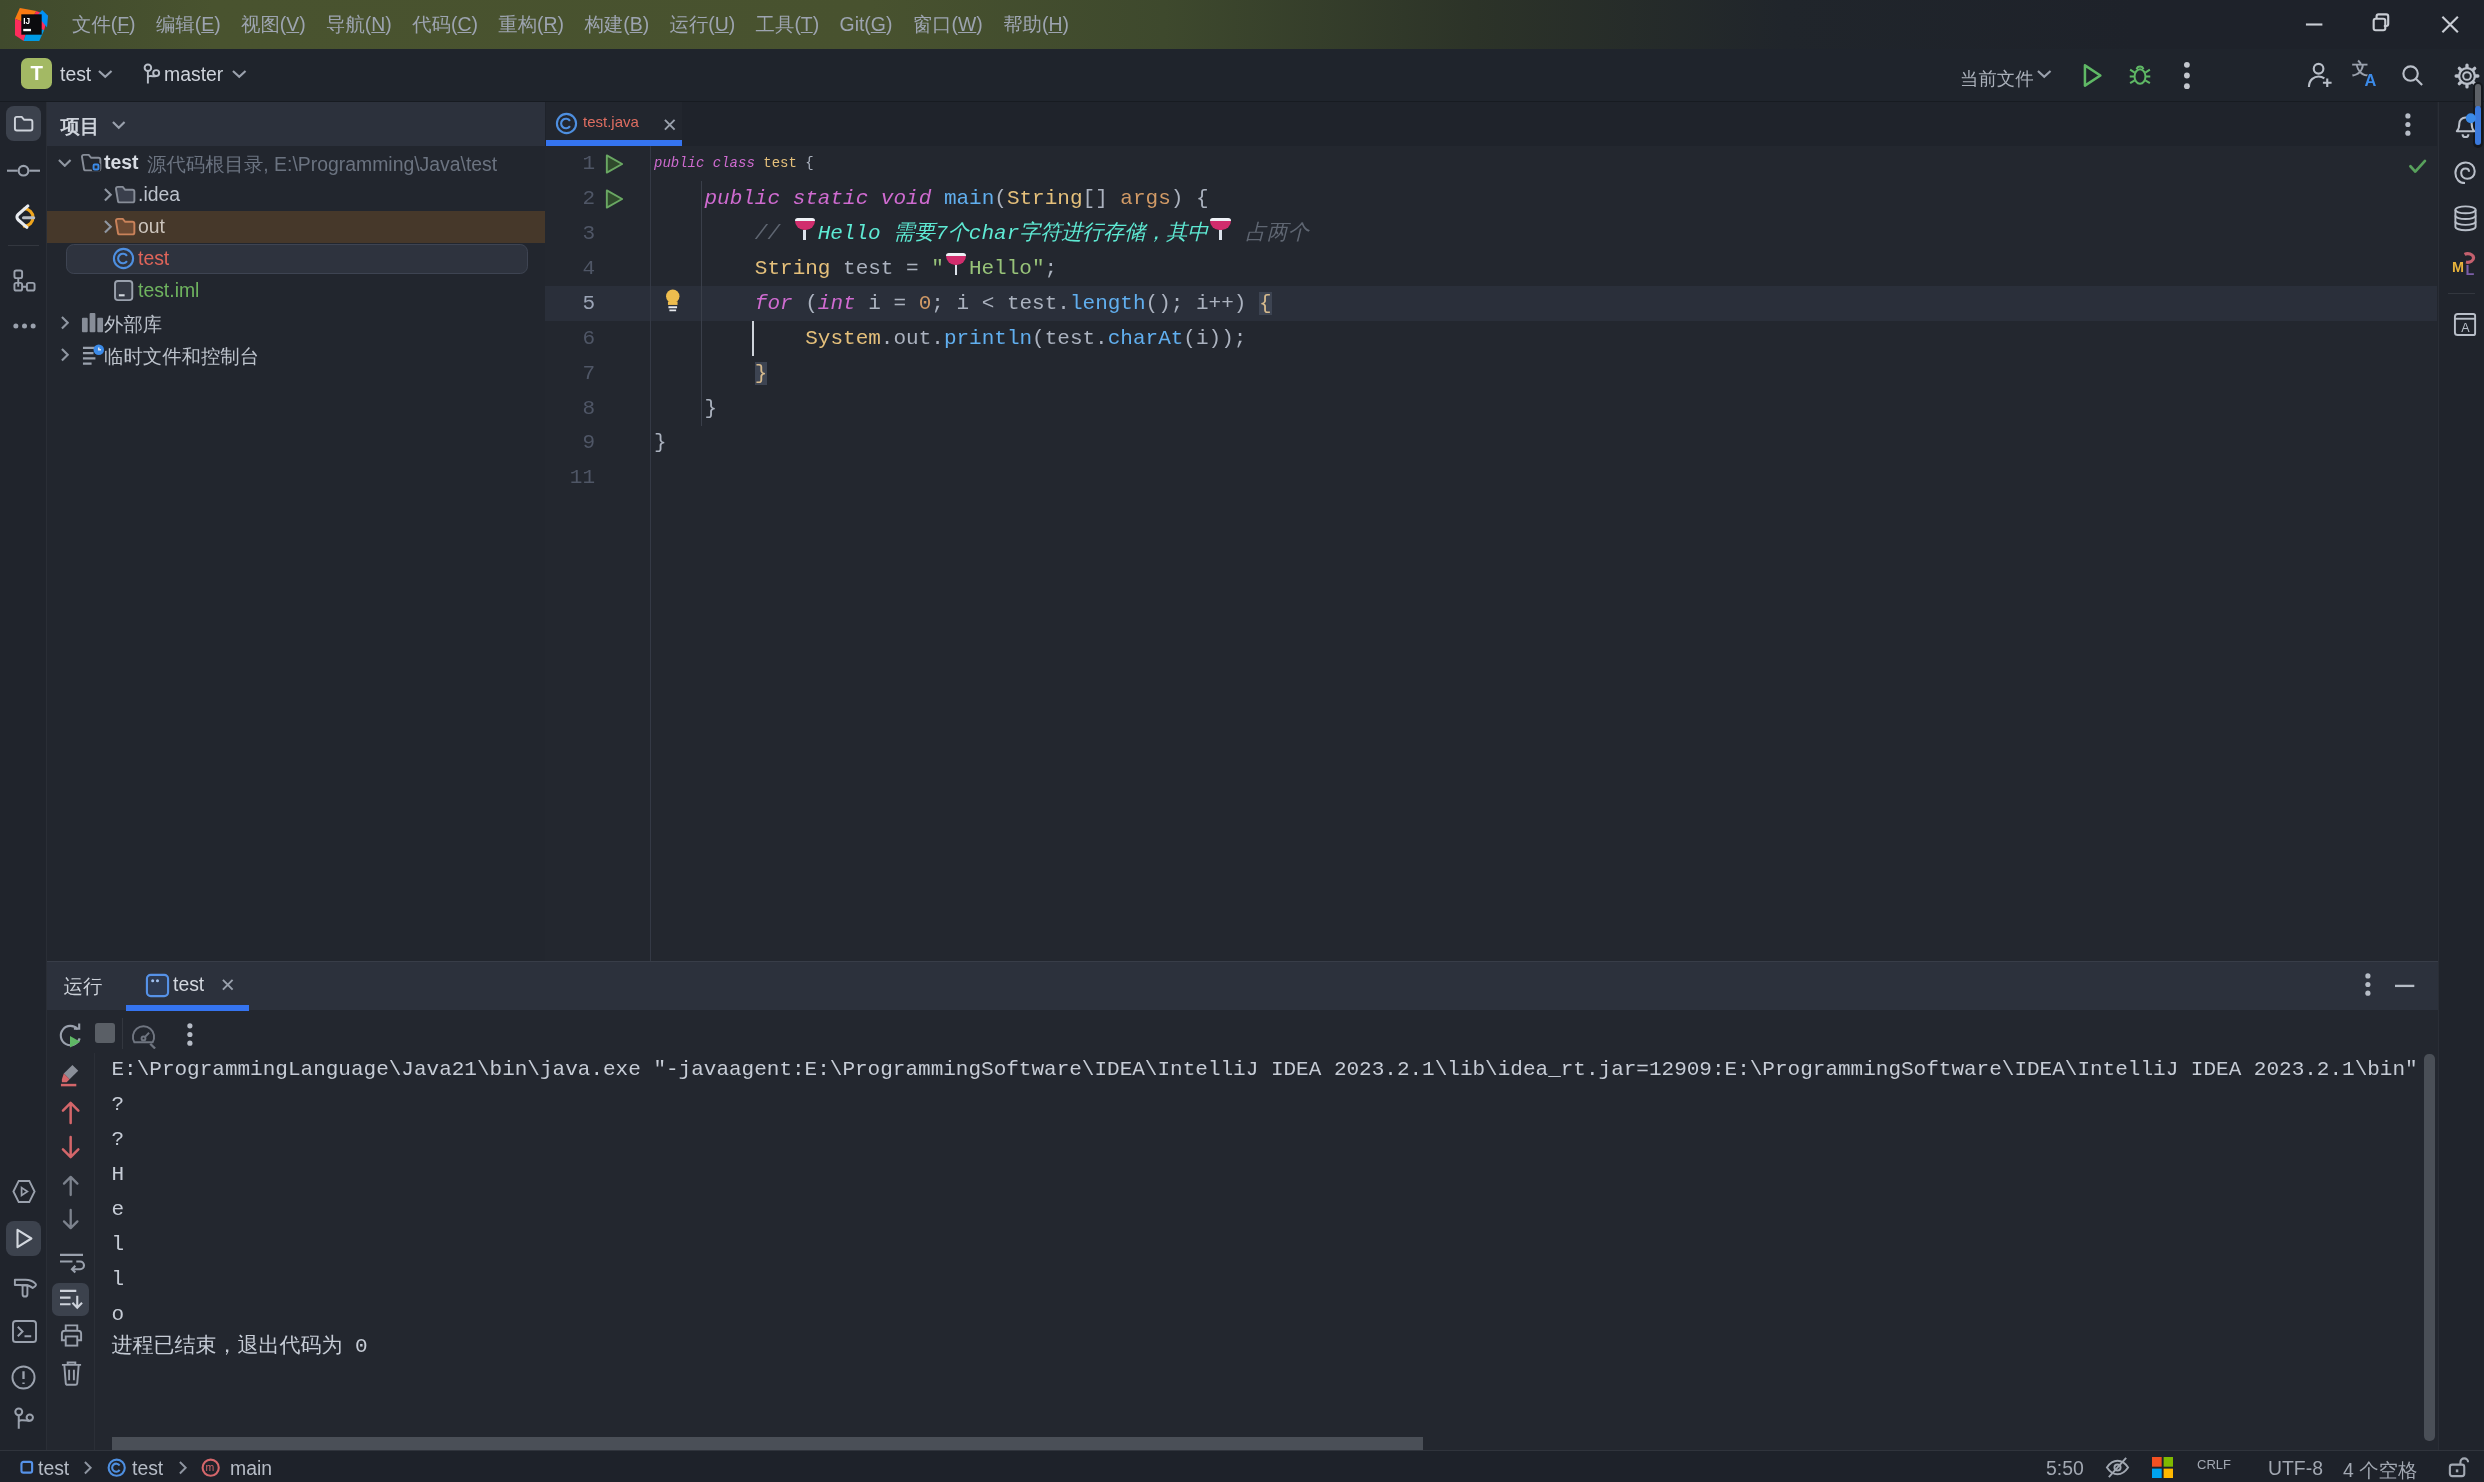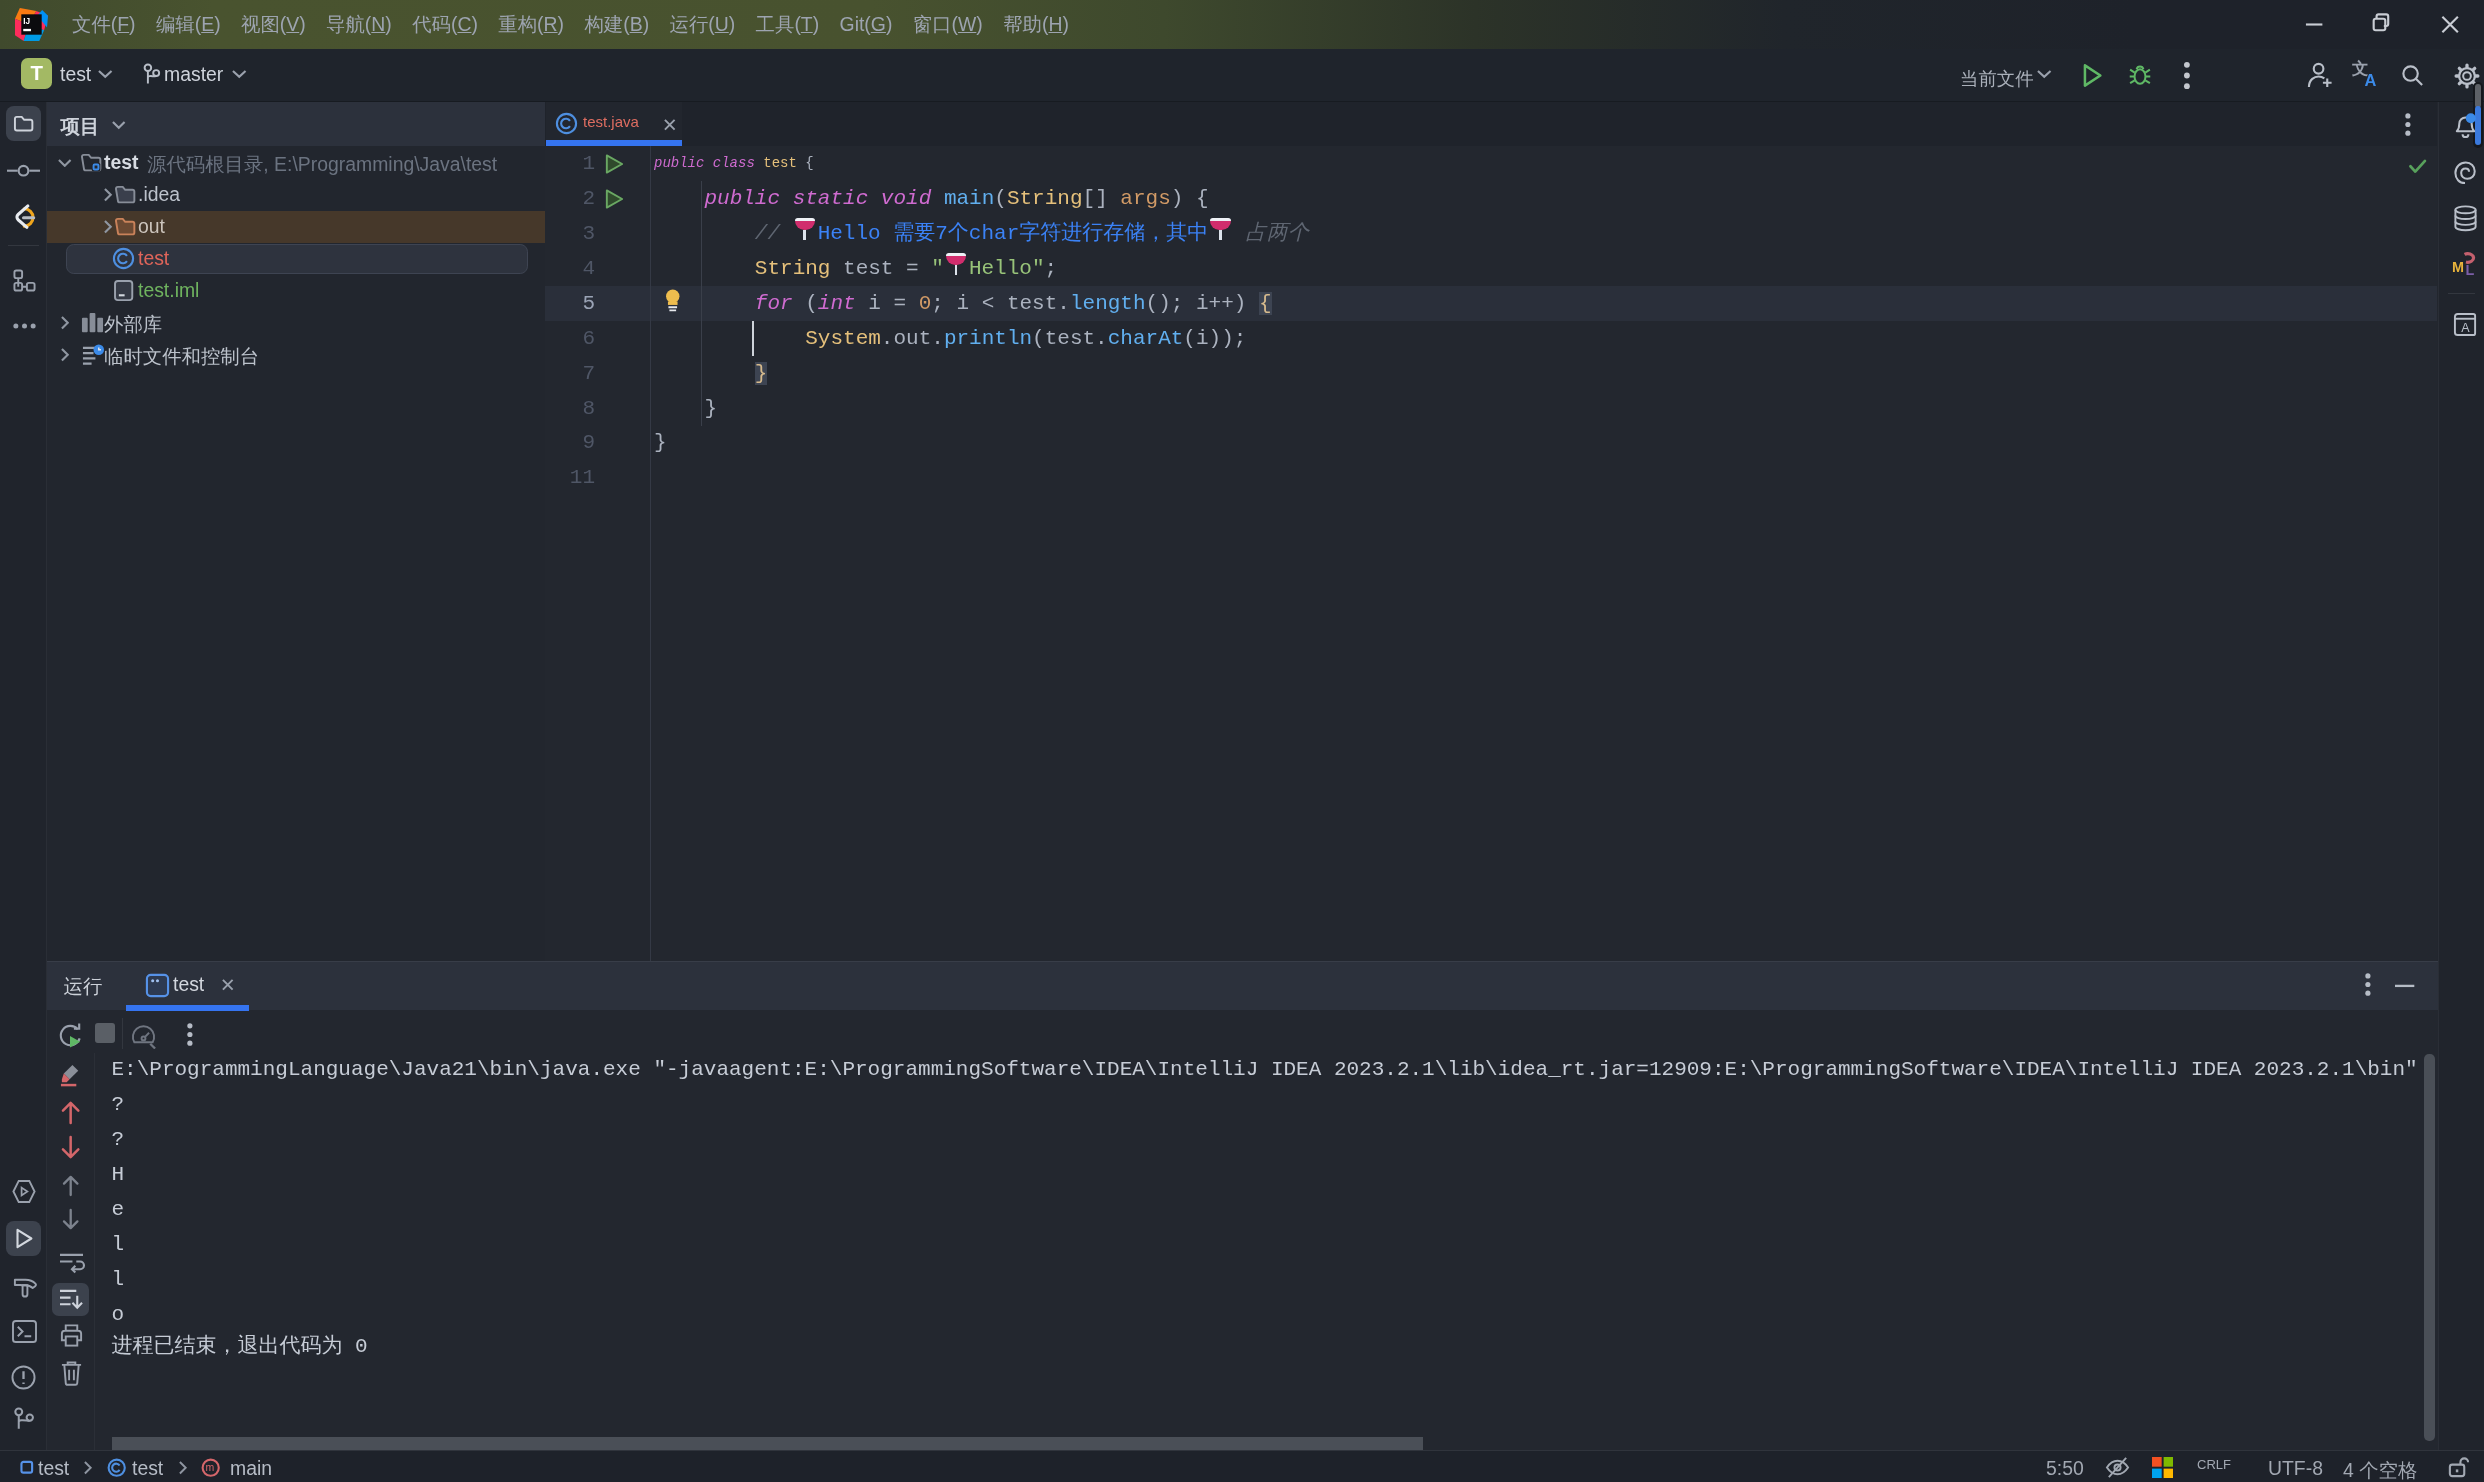--- a/index.html
+++ b/index.html
@@ -400,21 +400,21 @@
         <circle cx="8" cy="7.5" r="7" fill="#eebd4e"></circle>
         <rect x="3" y="13" width="10" height="3.6" fill="#eebd4e"></rect>
         <path d="M3.5,19 h9 M4.5,22.3 h7" stroke="#e7e9ed" stroke-width="2"></path>
       </svg>
     </div>
 
   <div class="abs" style="left:207px;top:175px;width:2.4px;height:35px;background:#ced3da"></div>
 
   <div class="codeline mono" style="top:0;padding-left:109px;font-size:14px"><span style="color:#cf6bd0;font-style:italic">public class</span><span style="color:#abb2bf"> </span><span style="color:#e5c07b">test</span><span style="color:#abb2bf"> {</span></div>
   <div class="codeline mono" style="top:35px;padding-left:109px;font-size:21px"><span style="color:#abb2bf">    </span><span style="color:#cf6bd0;font-style:italic">public static void</span><span style="color:#abb2bf"> </span><span style="color:#61afef">main</span><span style="color:#abb2bf">(</span><span style="color:#e5c07b">String</span><span style="color:#abb2bf">[] </span><span style="color:#d19a66">args</span><span style="color:#abb2bf">) {</span></div>
-  <div class="codeline mono" style="top:70px;padding-left:109px;font-size:21px"><span style="color:#abb2bf">        </span><span style="color:#5f6672;font-style:italic">// </span><span class="wine"></span><span style="color:#3b82f6;">Hello 需要7个char字符进行存储，其中</span><span class="wine"></span><span style="color:#5f6672;font-style:italic"> 占两个</span></div>
+  <div class="codeline mono" style="top:70px;padding-left:109px;font-size:21px"><span style="color:#abb2bf">        </span><span style="color:#5f6672;font-style:italic">// </span><span class="wine"></span><span style="color:#5eead4;font-style:italic">Hello 需要7个char字符进行存储，其中</span><span class="wine"></span><span style="color:#5f6672;font-style:italic"> 占两个</span></div>
   <div class="codeline mono" style="top:105px;padding-left:109px;font-size:21px"><span style="color:#abb2bf">        </span><span style="color:#e5c07b">String</span><span style="color:#abb2bf"> test = </span><span style="color:#98c379">"</span><span class="wine"></span><span style="color:#98c379">Hello"</span><span style="color:#abb2bf">;</span></div>
   <div class="codeline mono" style="top:140px;padding-left:109px;font-size:21px"><span style="color:#abb2bf">        </span><span style="color:#cf6bd0;font-style:italic">for</span><span style="color:#abb2bf"> (</span><span style="color:#cf6bd0;font-style:italic">int</span><span style="color:#abb2bf"> i = </span><span style="color:#d19a66">0</span><span style="color:#abb2bf">; i &lt; test.</span><span style="color:#61afef">length</span><span style="color:#abb2bf">(); i++) </span><span style="color:#d6ba8d;background:#3d4452">{</span></div>
   <div class="codeline mono" style="top:175px;padding-left:109px;font-size:21px"><span style="color:#abb2bf">            </span><span style="color:#e5c07b">System</span><span style="color:#abb2bf">.out.</span><span style="color:#61afef">println</span><span style="color:#abb2bf">(test.</span><span style="color:#61afef">charAt</span><span style="color:#abb2bf">(i));</span></div>
   <div class="codeline mono" style="top:210px;padding-left:109px;font-size:21px"><span style="color:#abb2bf">        </span><span style="color:#d6ba8d;background:#3d4452">}</span></div>
   <div class="codeline mono" style="top:245px;padding-left:109px;font-size:21px"><span style="color:#abb2bf">    }</span></div>
   <div class="codeline mono" style="top:279px;padding-left:109px;font-size:21px"><span style="color:#abb2bf">}</span></div>
 
   <div class="abs" id="insp" style="left:1863px;top:10.7px">
       <svg width="19.4" height="17.5" fill="none" stroke="#58a15c" stroke-width="2.8" stroke-linecap="round" stroke-linejoin="round" viewBox="0 0 20 18">
         <path d="M2.5,9.5 l5,5.5 l10,-11"></path>

